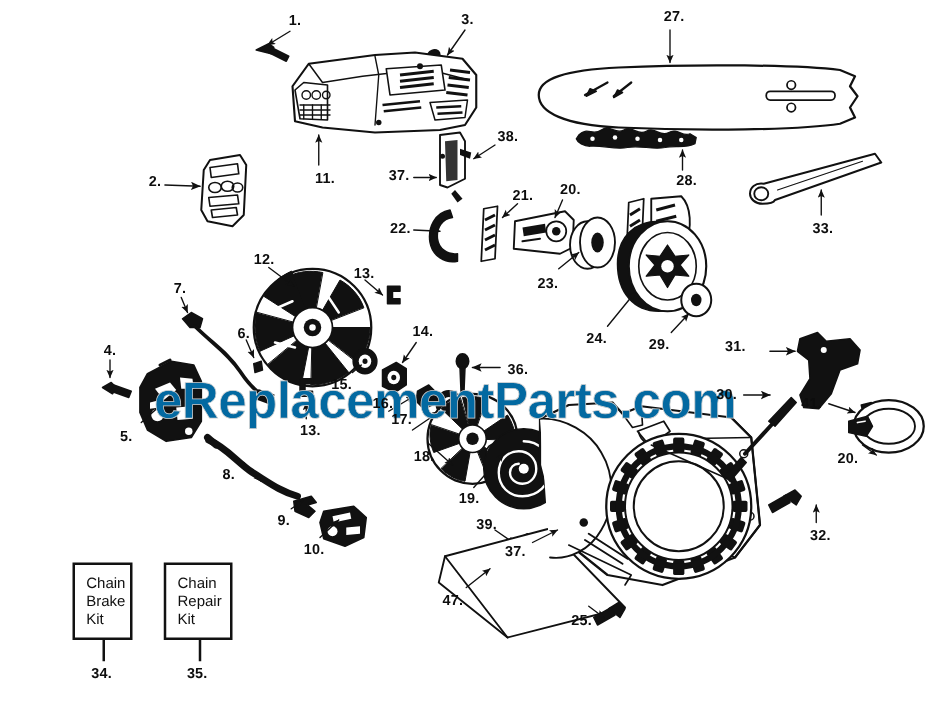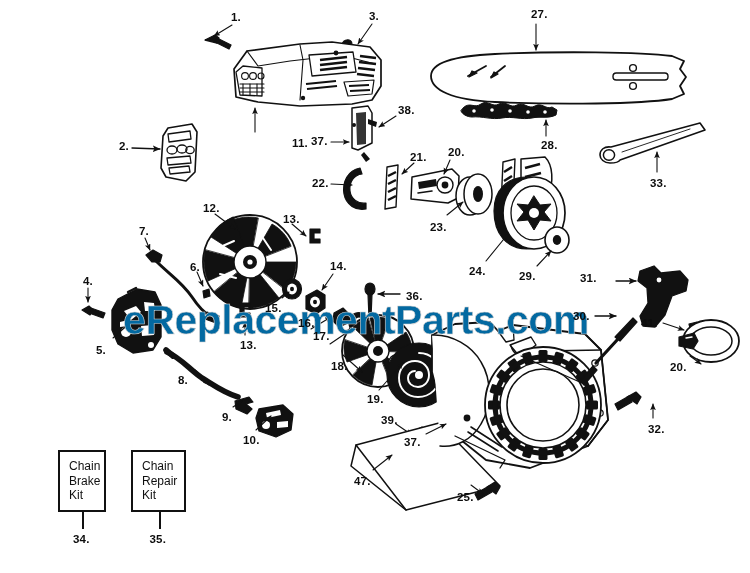--- a/index.html
+++ b/index.html
@@ -569,21 +569,21 @@
     </g>
   </svg>
 
   <div id="watermark">eReplacementParts.com</div>
 
   <div id="callout-layer">
       <div class="callout" style="left: 231px; top: 12px;">1.</div>
       <div class="callout" style="left: 369px; top: 11px;">3.</div>
       <div class="callout" style="left: 531px; top: 9px;">27.</div>
       <div class="callout" style="left: 398px; top: 105px;">38.</div>
-      <div class="callout" style="left: 252px; top: 138px; margin-left: 40px;">11.</div>
+      <div class="callout" style="left: 252px; top: 138px;">11.</div>
       <div class="callout" style="left: 311px; top: 136px;">37.</div>
       <div class="callout" style="left: 541px; top: 140px;">28.</div>
       <div class="callout" style="left: 119px; top: 141px;">2.</div>
       <div class="callout" style="left: 410px; top: 152px;">21.</div>
       <div class="callout" style="left: 448px; top: 147px;">20.</div>
       <div class="callout" style="left: 312px; top: 178px;">22.</div>
       <div class="callout" style="left: 650px; top: 178px;">33.</div>
       <div class="callout" style="left: 203px; top: 203px; text-align: right;">12.</div>
       <div class="callout" style="left: 283px; top: 214px;">13.</div>
       <div class="callout" style="left: 430px; top: 222px;">23.</div>

